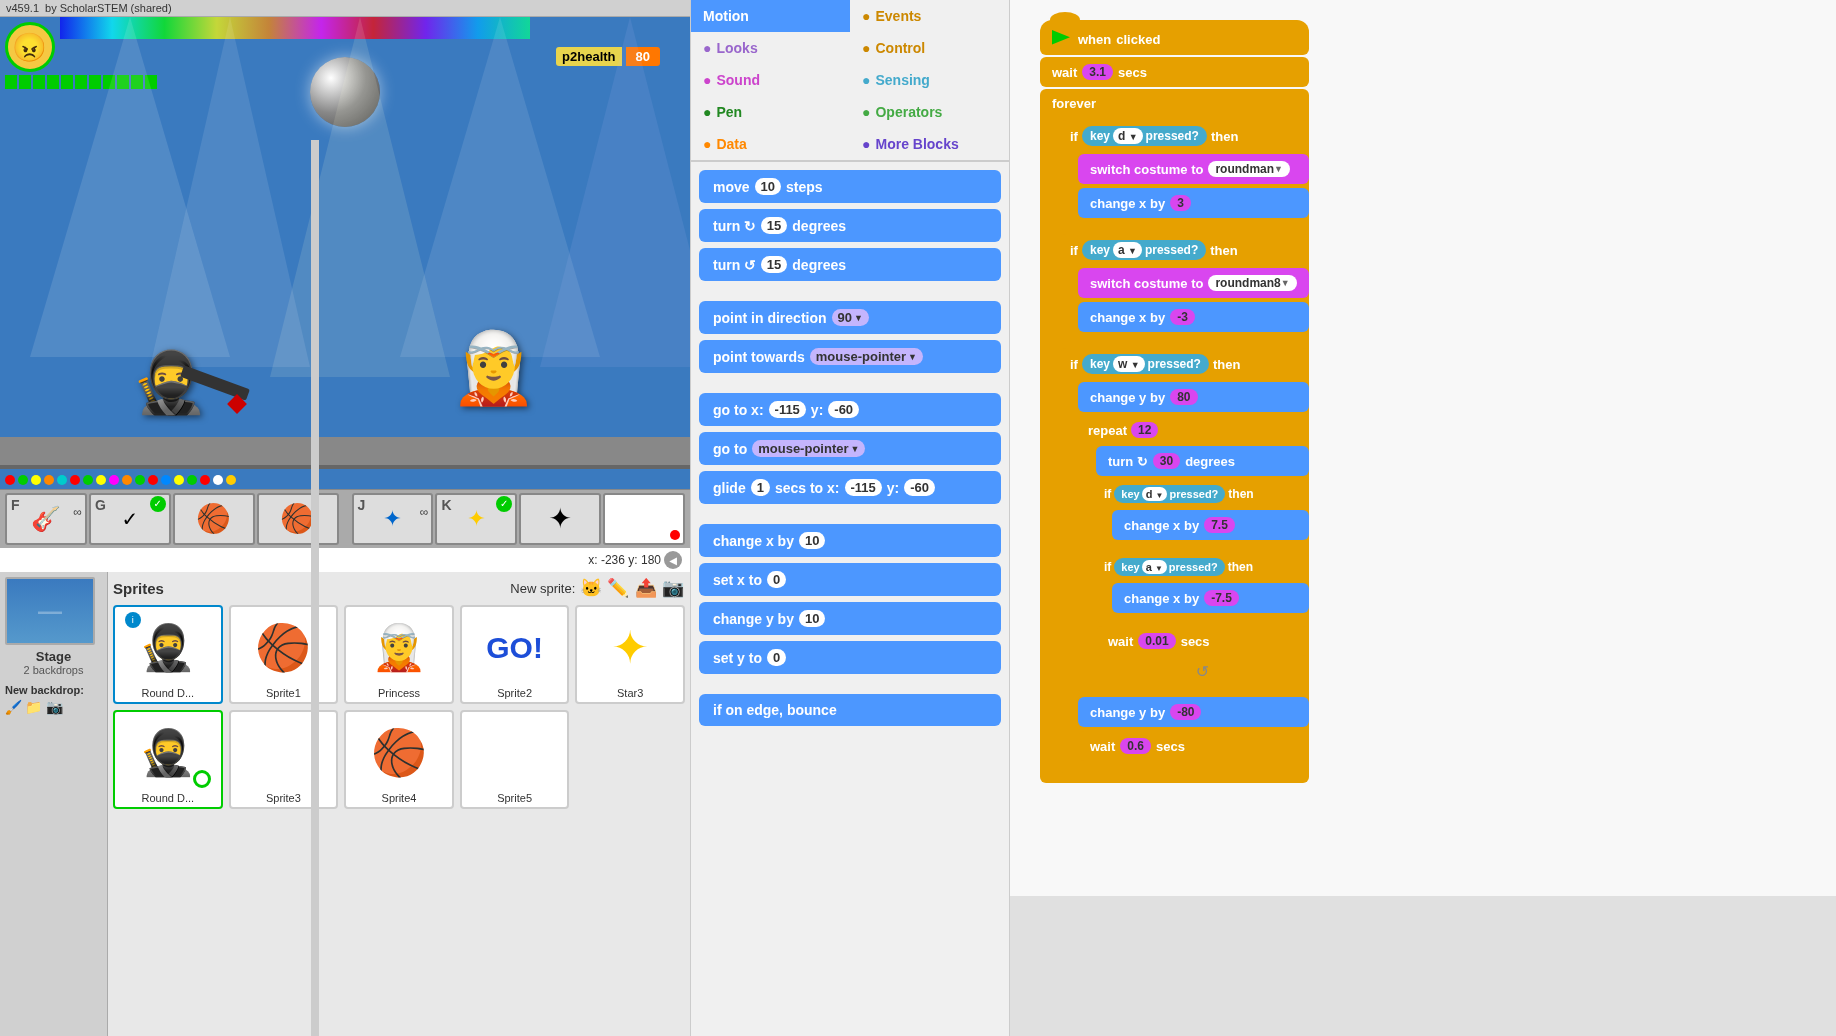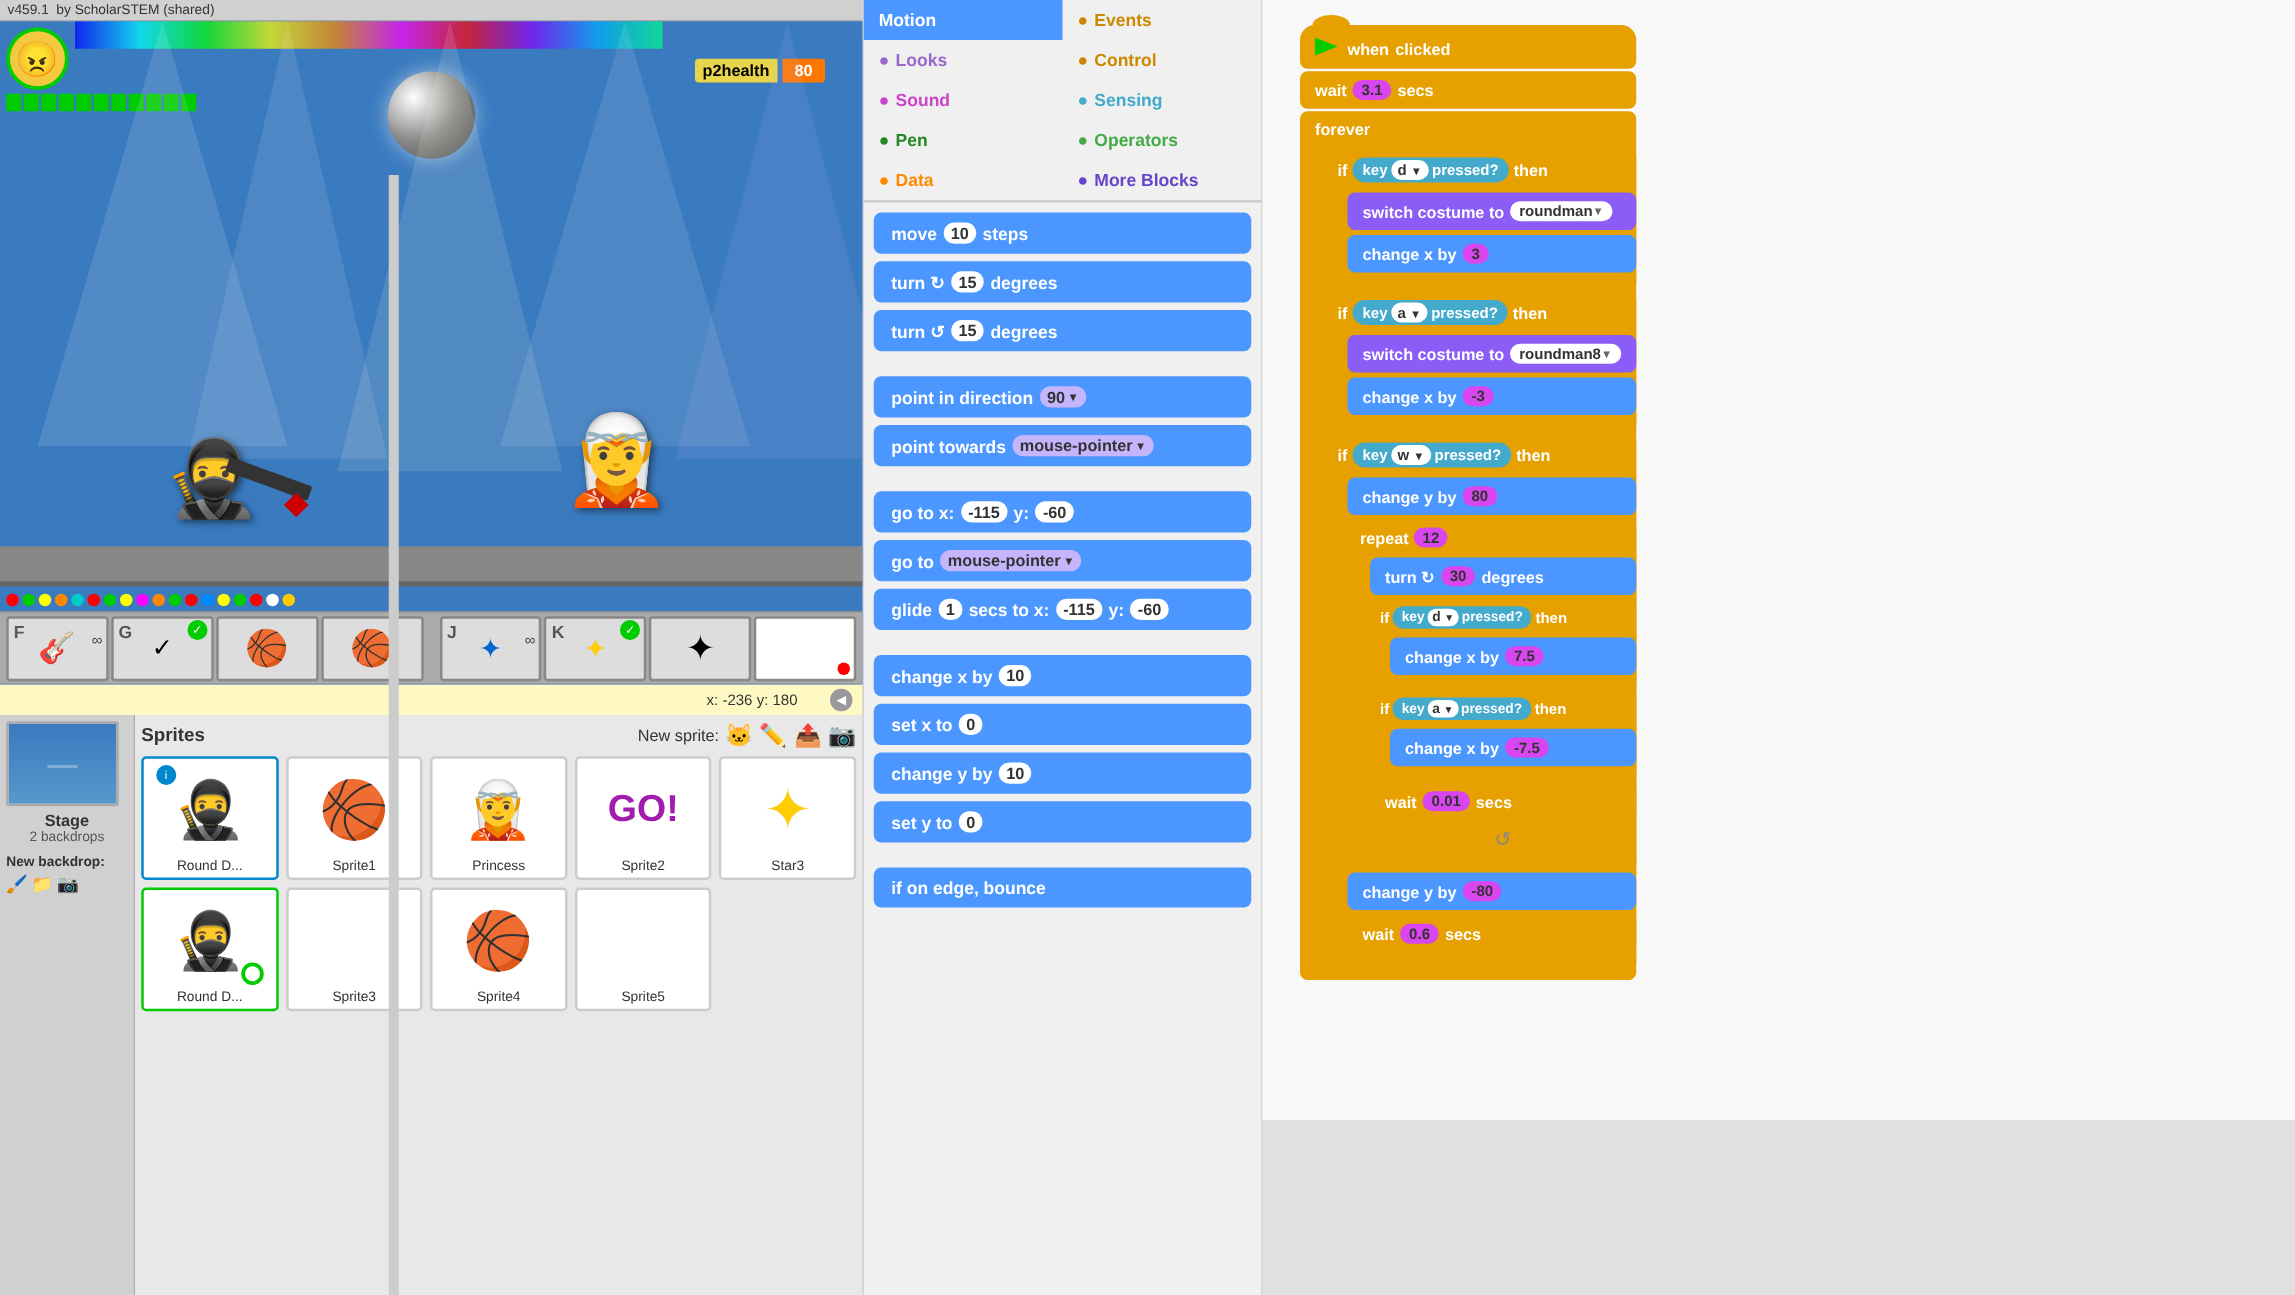--- a/index.html
+++ b/index.html
@@ -32,21 +32,21 @@
 
     .bottom-bar-lights { position: absolute; bottom: 55px; left: 0; width: 100%; height: 25px; display: flex; align-items: center; padding: 0 5px; gap: 3px; flex-wrap: wrap; }
     .dot-light { width: 10px; height: 10px; border-radius: 50%; }
 
     .sprite-bar { position: absolute; bottom: 0; left: 0; width: 100%; height: 58px; background: #aaa; display: flex; align-items: center; padding: 0 5px; gap: 2px; border-top: 1px solid #888; }
     .sprite-thumb { width: 90px; height: 52px; background: #ddd; border: 2px solid #888; border-radius: 3px; display: flex; align-items: center; justify-content: center; font-size: 22px; position: relative; overflow: hidden; }
     .sprite-letter { position: absolute; top: 2px; left: 4px; font-weight: bold; font-size: 14px; color: #555; }
     .sprite-badge { position: absolute; top: 1px; right: 3px; }
     .check-badge { width: 16px; height: 16px; border-radius: 50%; background: #00cc00; display: flex; align-items: center; justify-content: center; font-size: 10px; color: white; }
 
-    .coords-bar { background: #fef9c3; padding: 3px 8px; font-size: 12px; color: #333; display: flex; justify-content: flex-end; align-items: center; gap: 26px; border-top: 1px solid #aaa; }
+    .coords-bar { background: #ffffff; padding: 3px 8px; font-size: 12px; color: #333; display: flex; justify-content: flex-end; align-items: center; gap: 3px; border-top: 1px solid #aaa; }
     .collapse-btn { width: 18px; height: 18px; background: #999; border-radius: 50%; display: flex; align-items: center; justify-content: center; font-size: 10px; color: white; cursor: pointer; }
     .stage-section { width: 108px; background: #d0d0d0; border-right: 1px solid #aaa; padding: 5px; }
     .stage-thumb { width: 90px; height: 68px; background: #3a7abf; border: 2px solid #aaa; margin-bottom: 4px; border-radius: 2px; overflow: hidden; }
     .stage-label { font-size: 13px; font-weight: bold; color: #333; text-align: center; }
     .stage-sub { font-size: 11px; color: #555; text-align: center; }
     .new-backdrop-label { font-size: 11px; color: #333; margin-top: 8px; font-weight: bold; }
     .backdrop-icons { display: flex; gap: 3px; margin-top: 3px; }
     .backdrop-icon { font-size: 14px; cursor: pointer; }
 
     .sprites-section { flex: 1; background: #e8e8e8; padding: 5px; }
@@ -91,21 +91,21 @@
     
     .right-panel { flex: 1; height: 896px; background: #f8f8f8; overflow: auto; padding: 20px; position: relative; }
 
     
     .script-stack { position: absolute; top: 20px; left: 30px; display: flex; flex-direction: column; gap: 0; }
     .sb { border-radius: 6px; padding: 7px 12px; font-size: 13px; font-weight: bold; color: white; display: flex; align-items: center; gap: 5px; margin-bottom: 2px; white-space: nowrap; }
     .sb-hat { background: #e6a000; border-radius: 12px 12px 6px 6px; position: relative; padding-top: 10px; }
     .sb-hat::before { content: ''; position: absolute; top: -8px; left: 10px; width: 30px; height: 16px; background: #e6a000; border-radius: 50% 50% 0 0; }
     .sb-orange { background: #e6a000; }
     .sb-blue { background: #4c97ff; }
-    .sb-purple { background: #8b5cf6; }
+    .sb-purple { background: #d946ef; }
     .sb-val { background: #d946ef; color: #333; border-radius: 10px; padding: 1px 7px; font-size: 12px; }
     .sb-dd { background: white; color: #333; border-radius: 10px; padding: 1px 7px; font-size: 12px; display: inline-flex; align-items: center; }
     .sb-dd::after { content: ' ▼'; font-size: 9px; color: #666; }
 
     .script-forever-wrapper { background: #e6a000; border-radius: 6px; padding-bottom: 6px; margin-bottom: 2px; }
     .script-forever-header { padding: 7px 12px; font-size: 13px; font-weight: bold; color: white; display: flex; align-items: center; gap: 5px; }
     .script-forever-body { margin-left: 20px; padding: 2px 0; display: flex; flex-direction: column; gap: 2px; }
 
     .nested-if { background: #e6a000; border-radius: 6px; margin-bottom: 2px; }
     .nested-if-header { padding: 6px 10px; font-size: 13px; font-weight: bold; color: white; display: flex; align-items: center; gap: 4px; }
@@ -293,21 +293,21 @@
             <div class="sprite-card-label">Sprite1</div>
           </div>
           <div class="sprite-card">
             <div class="sprite-card-img">
               <span style="font-size:45px;">🧝</span>
             </div>
             <div class="sprite-card-label">Princess</div>
           </div>
           <div class="sprite-card">
             <div class="sprite-card-img">
-              <span style="font-size:30px;color:#a21caf;font-weight:900;">GO!</span>
+              <span style="font-size:30px;color:#1d4ed8;font-weight:900;">GO!</span>
             </div>
             <div class="sprite-card-label">Sprite2</div>
           </div>
           <div class="sprite-card">
             <div class="sprite-card-img">
               <span style="font-size:45px;color:#ffcc00;">✦</span>
             </div>
             <div class="sprite-card-label">Star3</div>
           </div>
 

